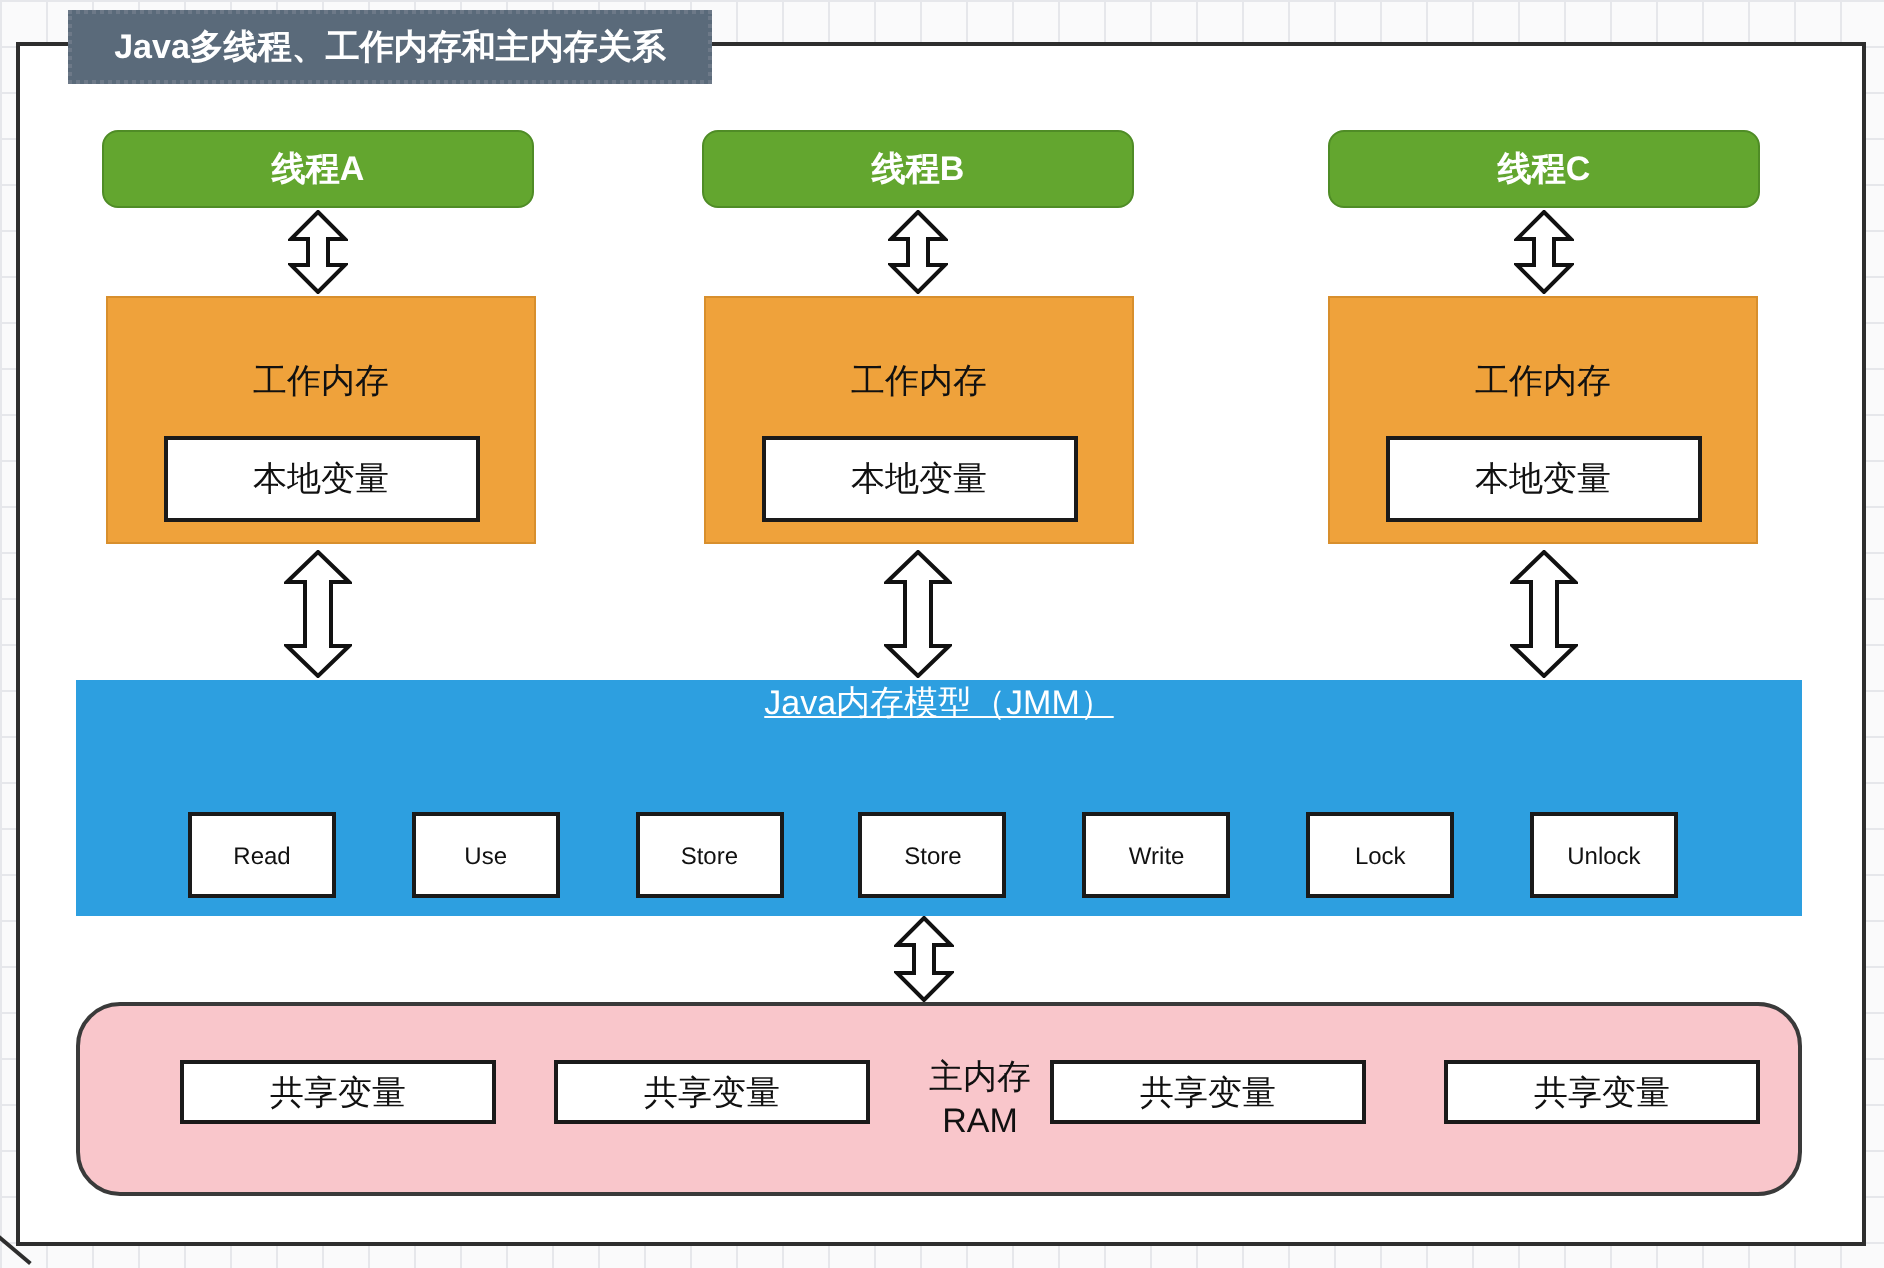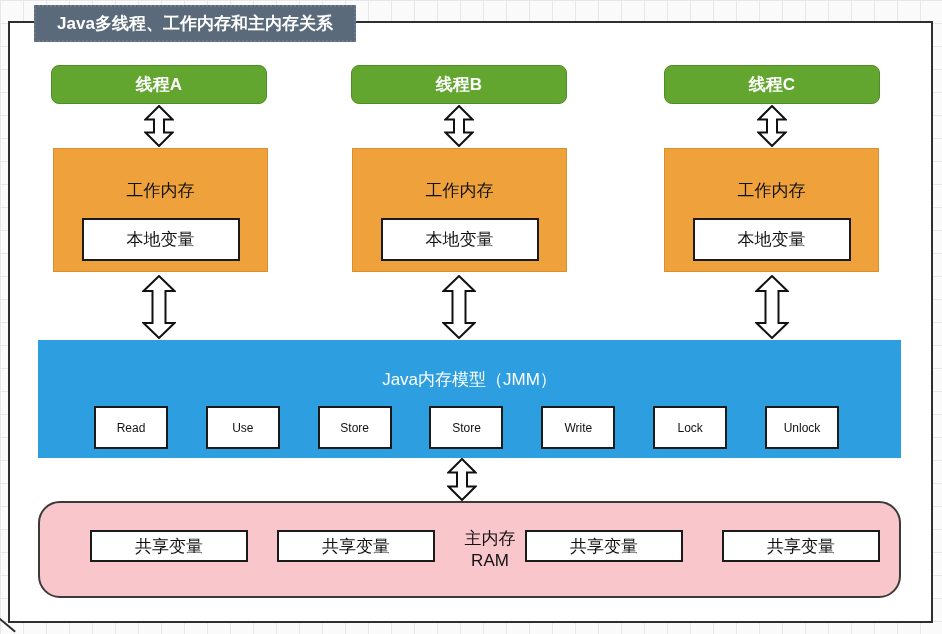--- a/index.html
+++ b/index.html
@@ -50,21 +50,21 @@
   .localvar{
     position:absolute; left:50%; transform:translateX(-50%); top:69px;
     width:158px; height:43px; box-sizing:border-box;
     background:#fff; border:2px solid #1a1a1a; color:#111; font-size:17px;
     display:flex; align-items:center; justify-content:center;
   }
   .jmm{
     position:absolute; left:38px; top:340px; width:863px; height:118px;
     background:var(--blue,#2d9fe0);
   }
-  .jmm-title{padding-top:28px; text-align:center; color:#fff; font-size:17px;}
+  .jmm-title{text-align:center; color:#fff; font-size:17px;text-decoration:underline;}
   .ops{
     position:absolute; left:56px; right:62px; top:66px;
     display:flex; justify-content:space-between;
   }
   .op{
     width:74px; height:43px; box-sizing:border-box;
     background:#fff; border:2px solid #1a1a1a; color:#111; font-size:12px;
     display:flex; align-items:center; justify-content:center;
   }
   .mainmem{

